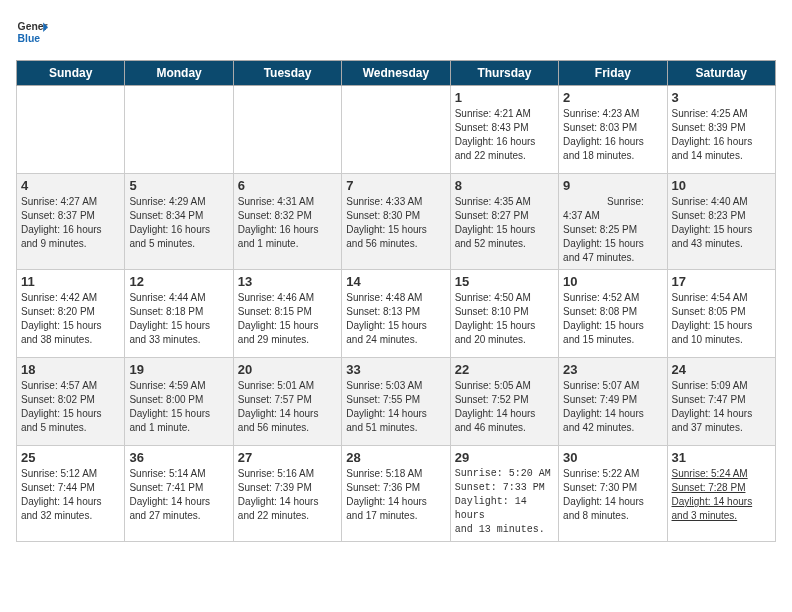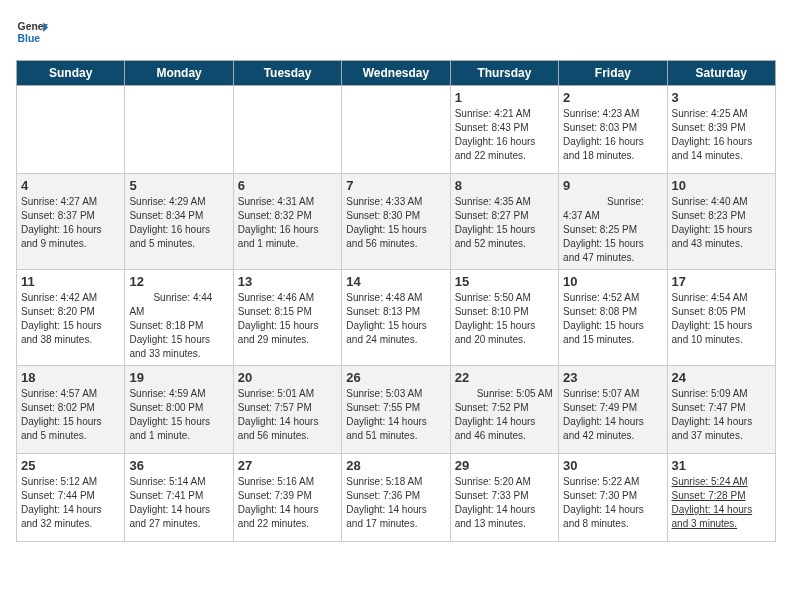--- a/index.html
+++ b/index.html
@@ -149,33 +149,33 @@
         <td><span class="day-num">10</span><span class="cell-text" style="white-space: pre-wrap;">Sunrise: 4:40 AM
 Sunset: 8:23 PM
 Daylight: 15 hours
 and 43 minutes.</span></td>
       </tr>
       <tr>
         <td><span class="day-num">11</span><span class="cell-text" style="white-space: pre-wrap;">Sunrise: 4:42 AM
 Sunset: 8:20 PM
 Daylight: 15 hours
 and 38 minutes.</span></td>
-        <td><span class="day-num">12</span><span class="cell-text" style="white-space: pre-wrap; margin-left: 24px;">Sunrise: 4:44 AM
+        <td><span class="day-num">12</span><span class="cell-text" style="white-space: pre-wrap;">Sunrise: 4:44 AM
 Sunset: 8:18 PM
 Daylight: 15 hours
 and 33 minutes.</span></td>
         <td><span class="day-num">13</span><span class="cell-text" style="white-space: pre-wrap;">Sunrise: 4:46 AM
 Sunset: 8:15 PM
 Daylight: 15 hours
 and 29 minutes.</span></td>
         <td><span class="day-num">14</span><span class="cell-text" style="white-space: pre-wrap;">Sunrise: 4:48 AM
 Sunset: 8:13 PM
 Daylight: 15 hours
 and 24 minutes.</span></td>
-        <td><span class="day-num">15</span><span class="cell-text" style="white-space: pre-wrap;">Sunrise: 5:50 AM
+        <td><span class="day-num">15</span><span class="cell-text" style="white-space: pre-wrap;">Sunrise: 4:50 AM
 Sunset: 8:10 PM
 Daylight: 15 hours
 and 20 minutes.</span></td>
         <td><span class="day-num">10</span><span class="cell-text" style="white-space: pre-wrap;">Sunrise: 4:52 AM
 Sunset: 8:08 PM
 Daylight: 15 hours
 and 15 minutes.</span></td>
         <td><span class="day-num">17</span><span class="cell-text" style="white-space: pre-wrap;">Sunrise: 4:54 AM
 Sunset: 8:05 PM
 Daylight: 15 hours
@@ -187,25 +187,25 @@
 Daylight: 15 hours
 and 5 minutes.</span></td>
         <td><span class="day-num">19</span><span class="cell-text" style="white-space: pre-wrap;">Sunrise: 4:59 AM
 Sunset: 8:00 PM
 Daylight: 15 hours
 and 1 minute.</span></td>
         <td><span class="day-num">20</span><span class="cell-text" style="white-space: pre-wrap;">Sunrise: 5:01 AM
 Sunset: 7:57 PM
 Daylight: 14 hours
 and 56 minutes.</span></td>
-        <td><span class="day-num">26</span><span class="cell-text" style="white-space: pre-wrap;">Sunrise: 5:03 AM
+        <td><span class="day-num">33</span><span class="cell-text" style="white-space: pre-wrap;">Sunrise: 5:03 AM
 Sunset: 7:55 PM
 Daylight: 14 hours
 and 51 minutes.</span></td>
-        <td><span class="day-num">22</span><span class="cell-text" style="white-space: pre-wrap; margin-left: 22px;">Sunrise: 5:05 AM
+        <td><span class="day-num">22</span><span class="cell-text" style="white-space: pre-wrap;">Sunrise: 5:05 AM
 Sunset: 7:52 PM
 Daylight: 14 hours
 and 46 minutes.</span></td>
         <td><span class="day-num">23</span><span class="cell-text" style="white-space: pre-wrap;">Sunrise: 5:07 AM
 Sunset: 7:49 PM
 Daylight: 14 hours
 and 42 minutes.</span></td>
         <td><span class="day-num">24</span><span class="cell-text" style="white-space: pre-wrap;">Sunrise: 5:09 AM
 Sunset: 7:47 PM
 Daylight: 14 hours
@@ -221,21 +221,21 @@
 Daylight: 14 hours
 and 27 minutes.</span></td>
         <td><span class="day-num">27</span><span class="cell-text" style="white-space: pre-wrap;">Sunrise: 5:16 AM
 Sunset: 7:39 PM
 Daylight: 14 hours
 and 22 minutes.</span></td>
         <td><span class="day-num">28</span><span class="cell-text" style="white-space: pre-wrap;">Sunrise: 5:18 AM
 Sunset: 7:36 PM
 Daylight: 14 hours
 and 17 minutes.</span></td>
-        <td><span class="day-num">29</span><span class="cell-text" style="white-space: pre-wrap;">Sunrise: 5:20 AM
+        <td><span class="day-num">29</span><span class="cell-text" style="white-space: pre-wrap; font-family: Liberation Mono, monospace;">Sunrise: 5:20 AM
 Sunset: 7:33 PM
 Daylight: 14 hours
 and 13 minutes.</span></td>
         <td><span class="day-num">30</span><span class="cell-text" style="white-space: pre-wrap;">Sunrise: 5:22 AM
 Sunset: 7:30 PM
 Daylight: 14 hours
 and 8 minutes.</span></td>
         <td><span class="day-num">31</span><span class="cell-text" style="white-space: pre-wrap; text-decoration: underline;">Sunrise: 5:24 AM
 Sunset: 7:28 PM
 Daylight: 14 hours

